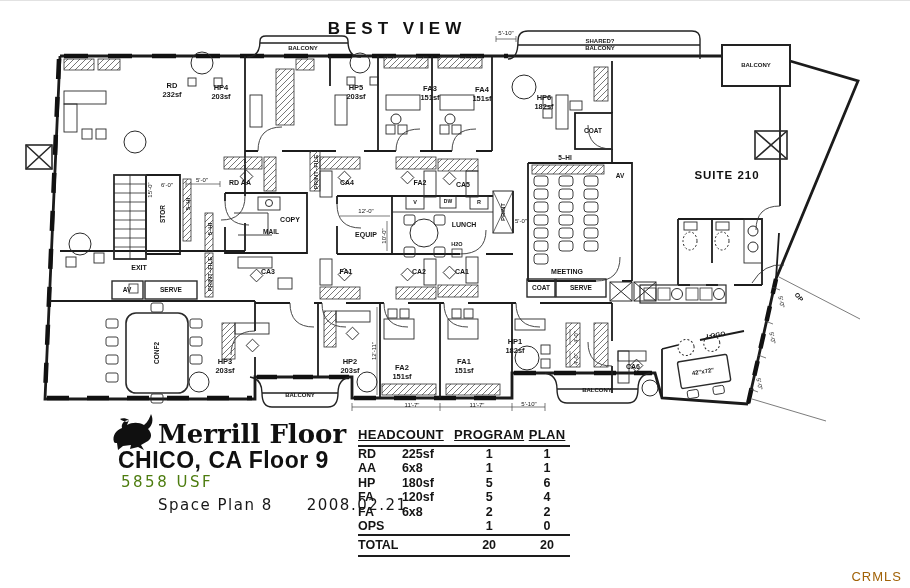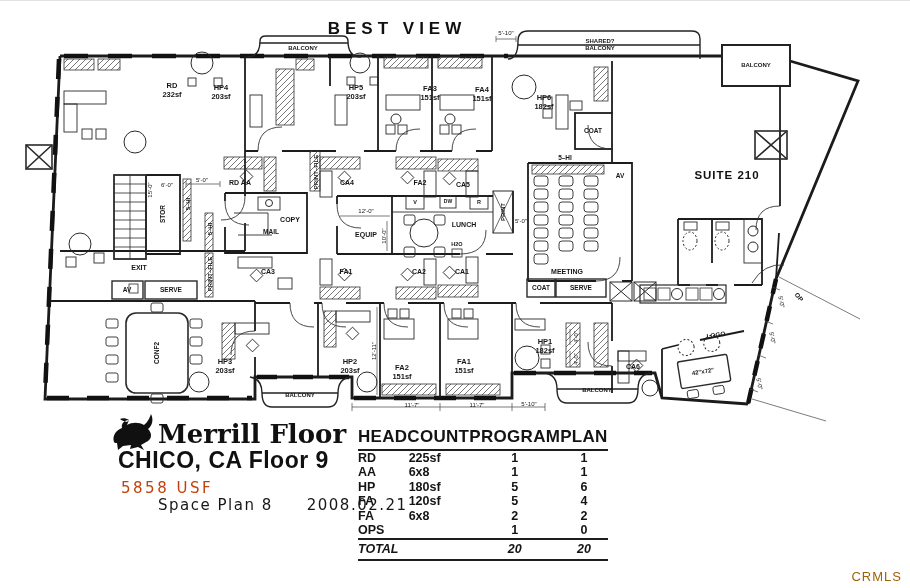--- a/index.html
+++ b/index.html
@@ -13,32 +13,32 @@
   .b65{font-size:6.5px}
   .b6{font-size:6px}
   .n6{font-size:6px;font-weight:400;white-space:nowrap}
   .r{transform:translate(-50%,-50%) rotate(-90deg)}
   .title{position:absolute;transform:translate(-50%,-50%);font:bold 17px "Liberation Sans",sans-serif;
          letter-spacing:5px;color:#111;}
   .suite{position:absolute;transform:translate(-50%,-50%);font:bold 11.5px "Liberation Sans",sans-serif;
          letter-spacing:1px;color:#111;}
   .company{position:absolute;font:bold 26px/1 "DejaVu Serif",serif;color:#101010;letter-spacing:0;}
   .location{position:absolute;font:bold 23px/1 "Liberation Sans",sans-serif;color:#101010;letter-spacing:.5px;}
-  .usf{position:absolute;font:400 15px/1 "DejaVu Sans",sans-serif;color:#c2410c;letter-spacing:2.5px;margin-top:6px;}
+  .usf{position:absolute;font:400 15px/1 "DejaVu Sans",sans-serif;color:#4d7c0f;letter-spacing:2.5px;}
   .planline{position:absolute;font:400 15px/1 "DejaVu Sans",sans-serif;color:#171717;letter-spacing:1.5px;margin-left:37px;}
   .planline .date{margin-left:34px;}
   .watermark{position:absolute;right:8px;bottom:5px;font:400 13px "Liberation Sans",sans-serif;
              color:#a16207;letter-spacing:1px;}
   .htable{position:absolute;left:358px;top:427px;width:212px;color:#141414;
           font:bold 12.5px/1.08 "Liberation Sans",sans-serif;}
   .htable table{border-collapse:collapse;width:100%;}
-  .htable th{text-align:left;font-size:17px;padding:0 0 3px 0;border-bottom:2px solid #1d1d1d;letter-spacing:.3px;}
+  .htable th{text-align:left;font-size:13px;padding:0 0 3px 0;border-bottom:2px solid #1d1d1d;letter-spacing:.3px;text-decoration:underline;}
   .htable td{padding:.5px 0;}
   .htable .num{text-align:center;}
-  .htable tfoot td{border-top:2px solid #1d1d1d;border-bottom:2.5px solid #1d1d1d;padding:3px 0 2px 0;font-style:italic;}
+  .htable tfoot td{border-top:2px solid #1d1d1d;border-bottom:2.5px solid #1d1d1d;padding:3px 0 2px 0;}
   .c1{width:22%}.c2{width:26%}.c3{width:28%}.c4{width:24%}
 </style>
 </head>
 <body>
 
 <div class="page">
 
   <svg width="910" height="588" viewBox="0 0 910 588">
     <defs>
       <pattern id="hx" width="6" height="6" patternUnits="userSpaceOnUse">
@@ -379,21 +379,21 @@
   <div class="lbl b7" style="left:462px;top:271px">CA1</div>
   <div class="lbl b65 r" style="left:157px;top:352px">CONF2</div>
   <div class="lbl" style="left:225px;top:366px">HP3
 203sf</div>
   <div class="lbl" style="left:350px;top:366px">HP2
 203sf</div>
   <div class="lbl" style="left:402px;top:372px">FA2
 151sf</div>
   <div class="lbl" style="left:464px;top:366px">FA1
 151sf</div>
-  <div class="lbl" style="left:545px;top:346px">HP1
+  <div class="lbl" style="left:515px;top:346px">HP1
 182sf</div>
   <div class="lbl b7" style="left:633px;top:366px">CA6</div>
   <div class="lbl b65" style="left:716px;top:334px;transform:translate(-50%,-50%) rotate(-9deg)">LOGO</div>
   <div class="lbl b6" style="left:703px;top:371px;transform:translate(-50%,-50%) rotate(-9deg)">42"x72"</div>
   <div class="lbl b65" style="left:799px;top:296px;transform:translate(-50%,-50%) rotate(52deg)">OP</div>
   <div class="lbl b6" style="left:300px;top:394px">BALCONY</div>
   <div class="lbl b6" style="left:597px;top:389px">BALCONY</div>
 
   <div class="lbl n6" style="left:506px;top:32px">5'-10"</div>
   <div class="lbl n6 r" style="left:150px;top:189px">15'-0"</div>

